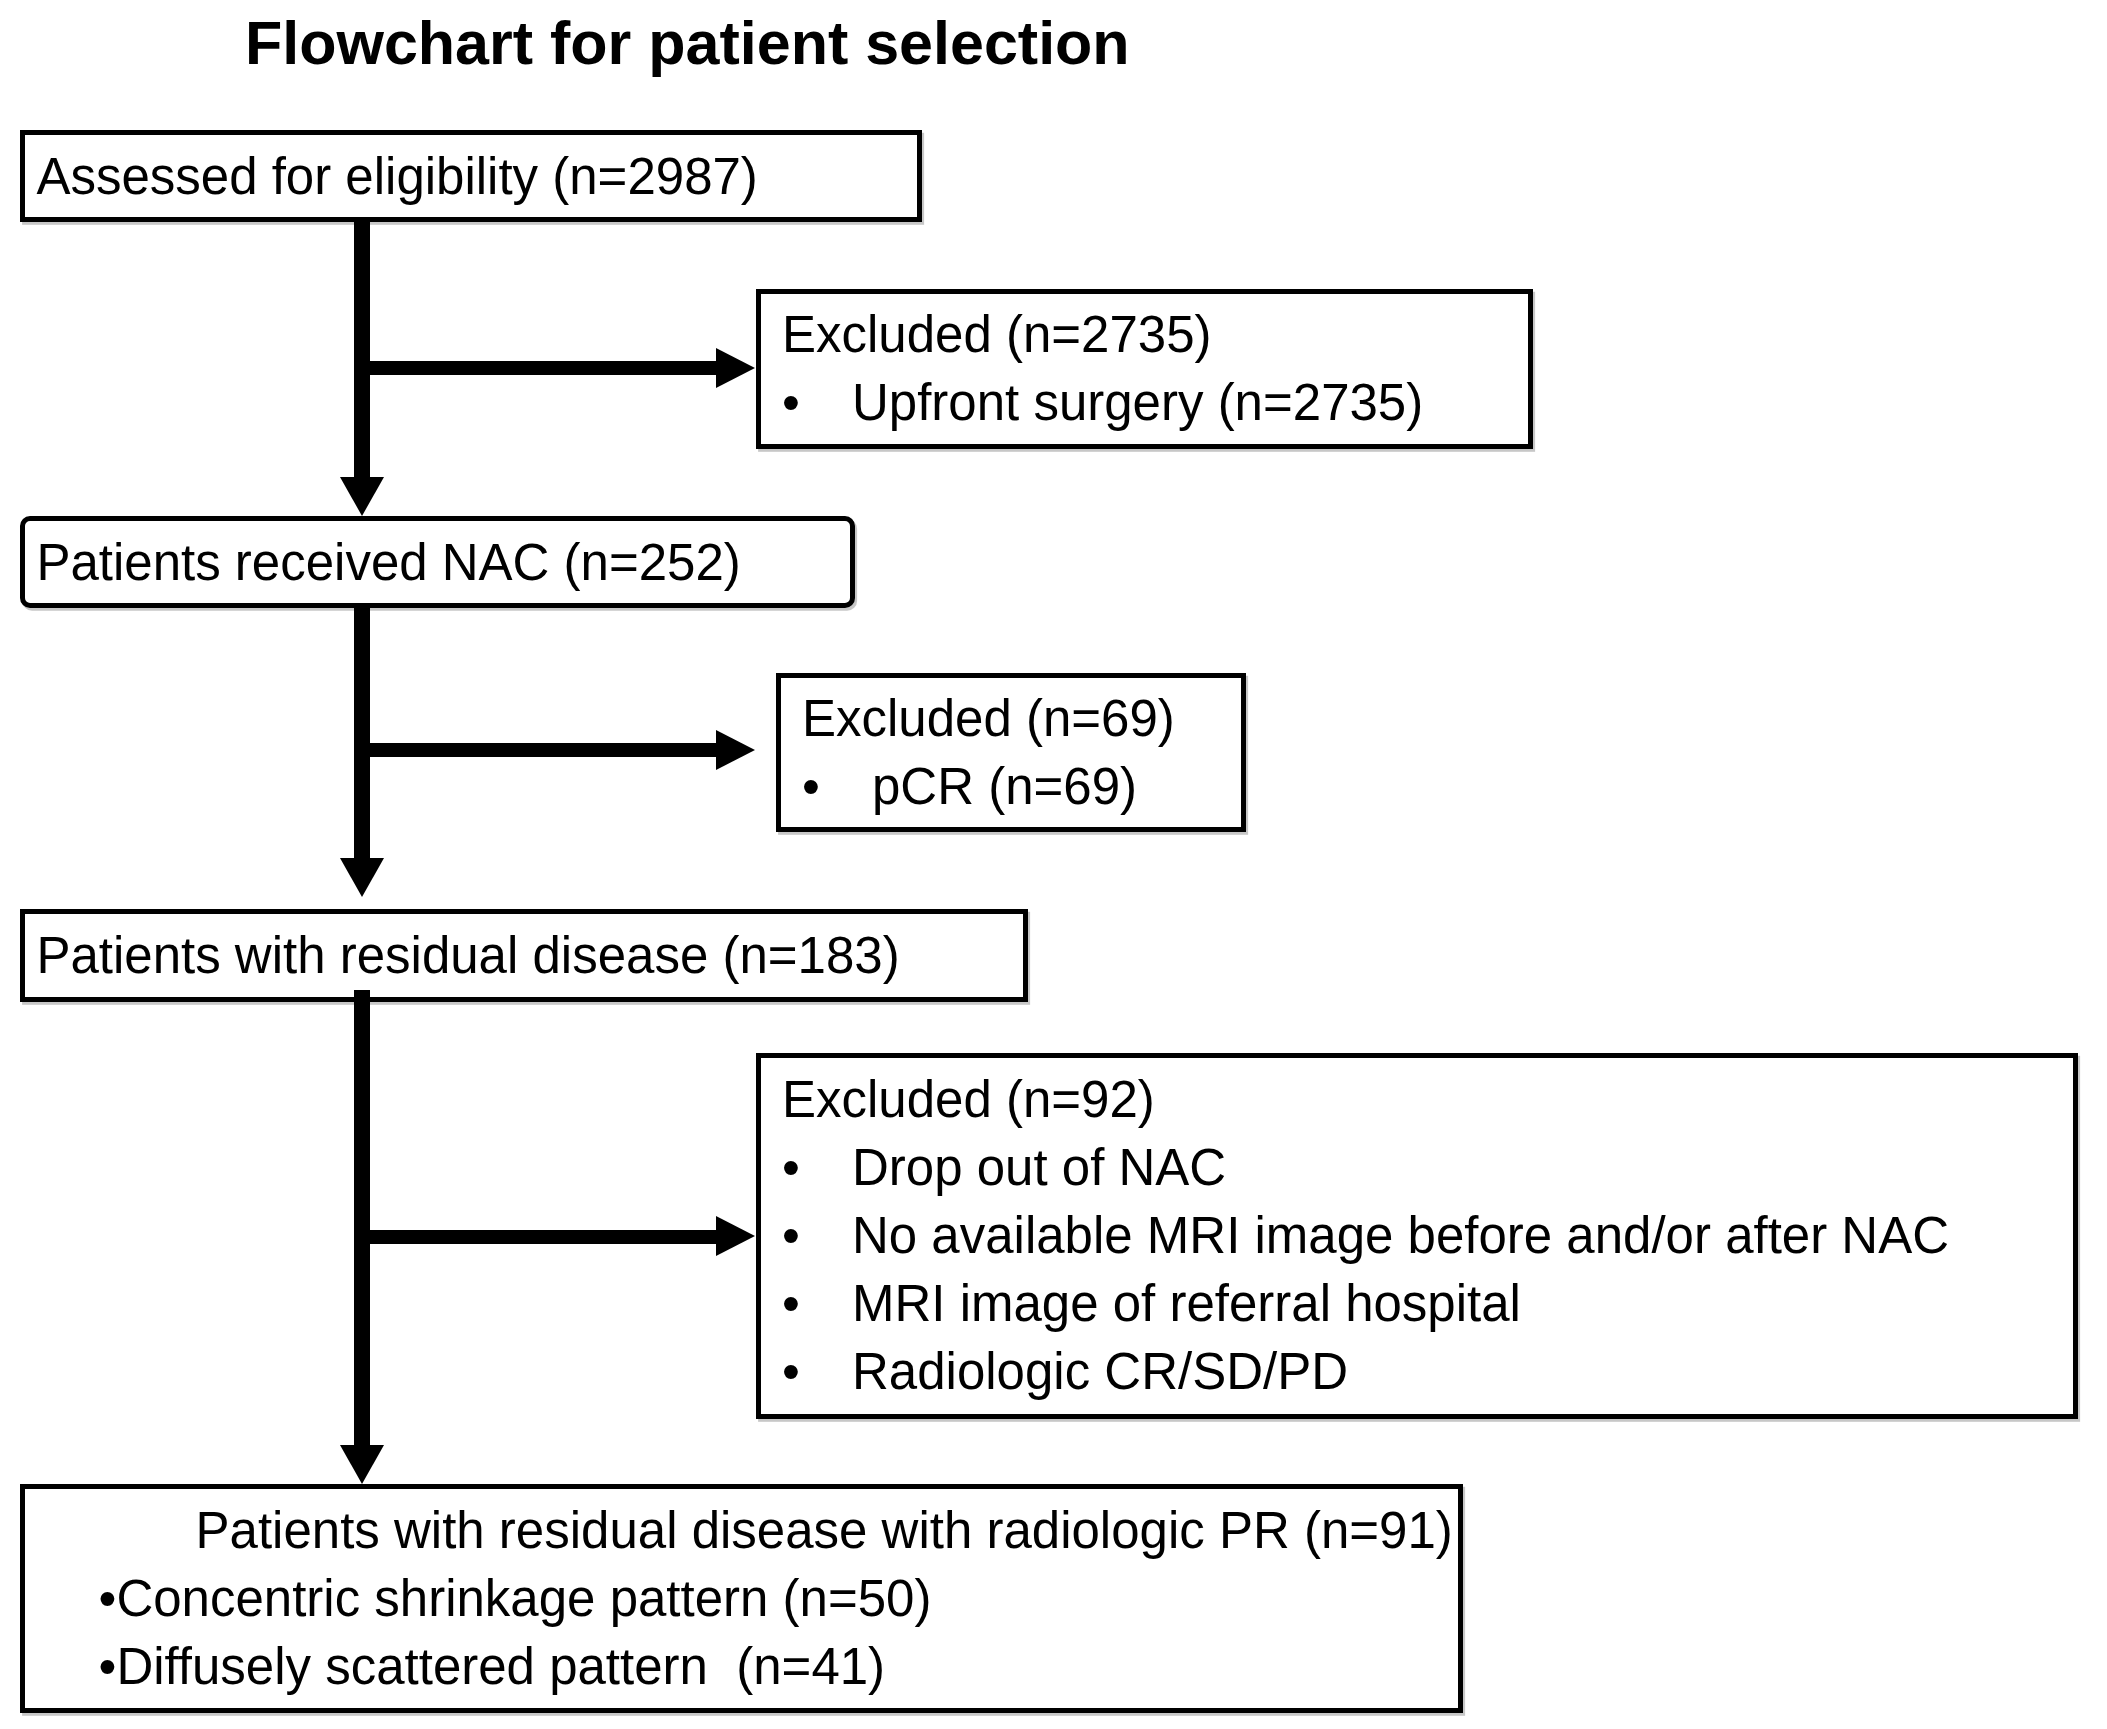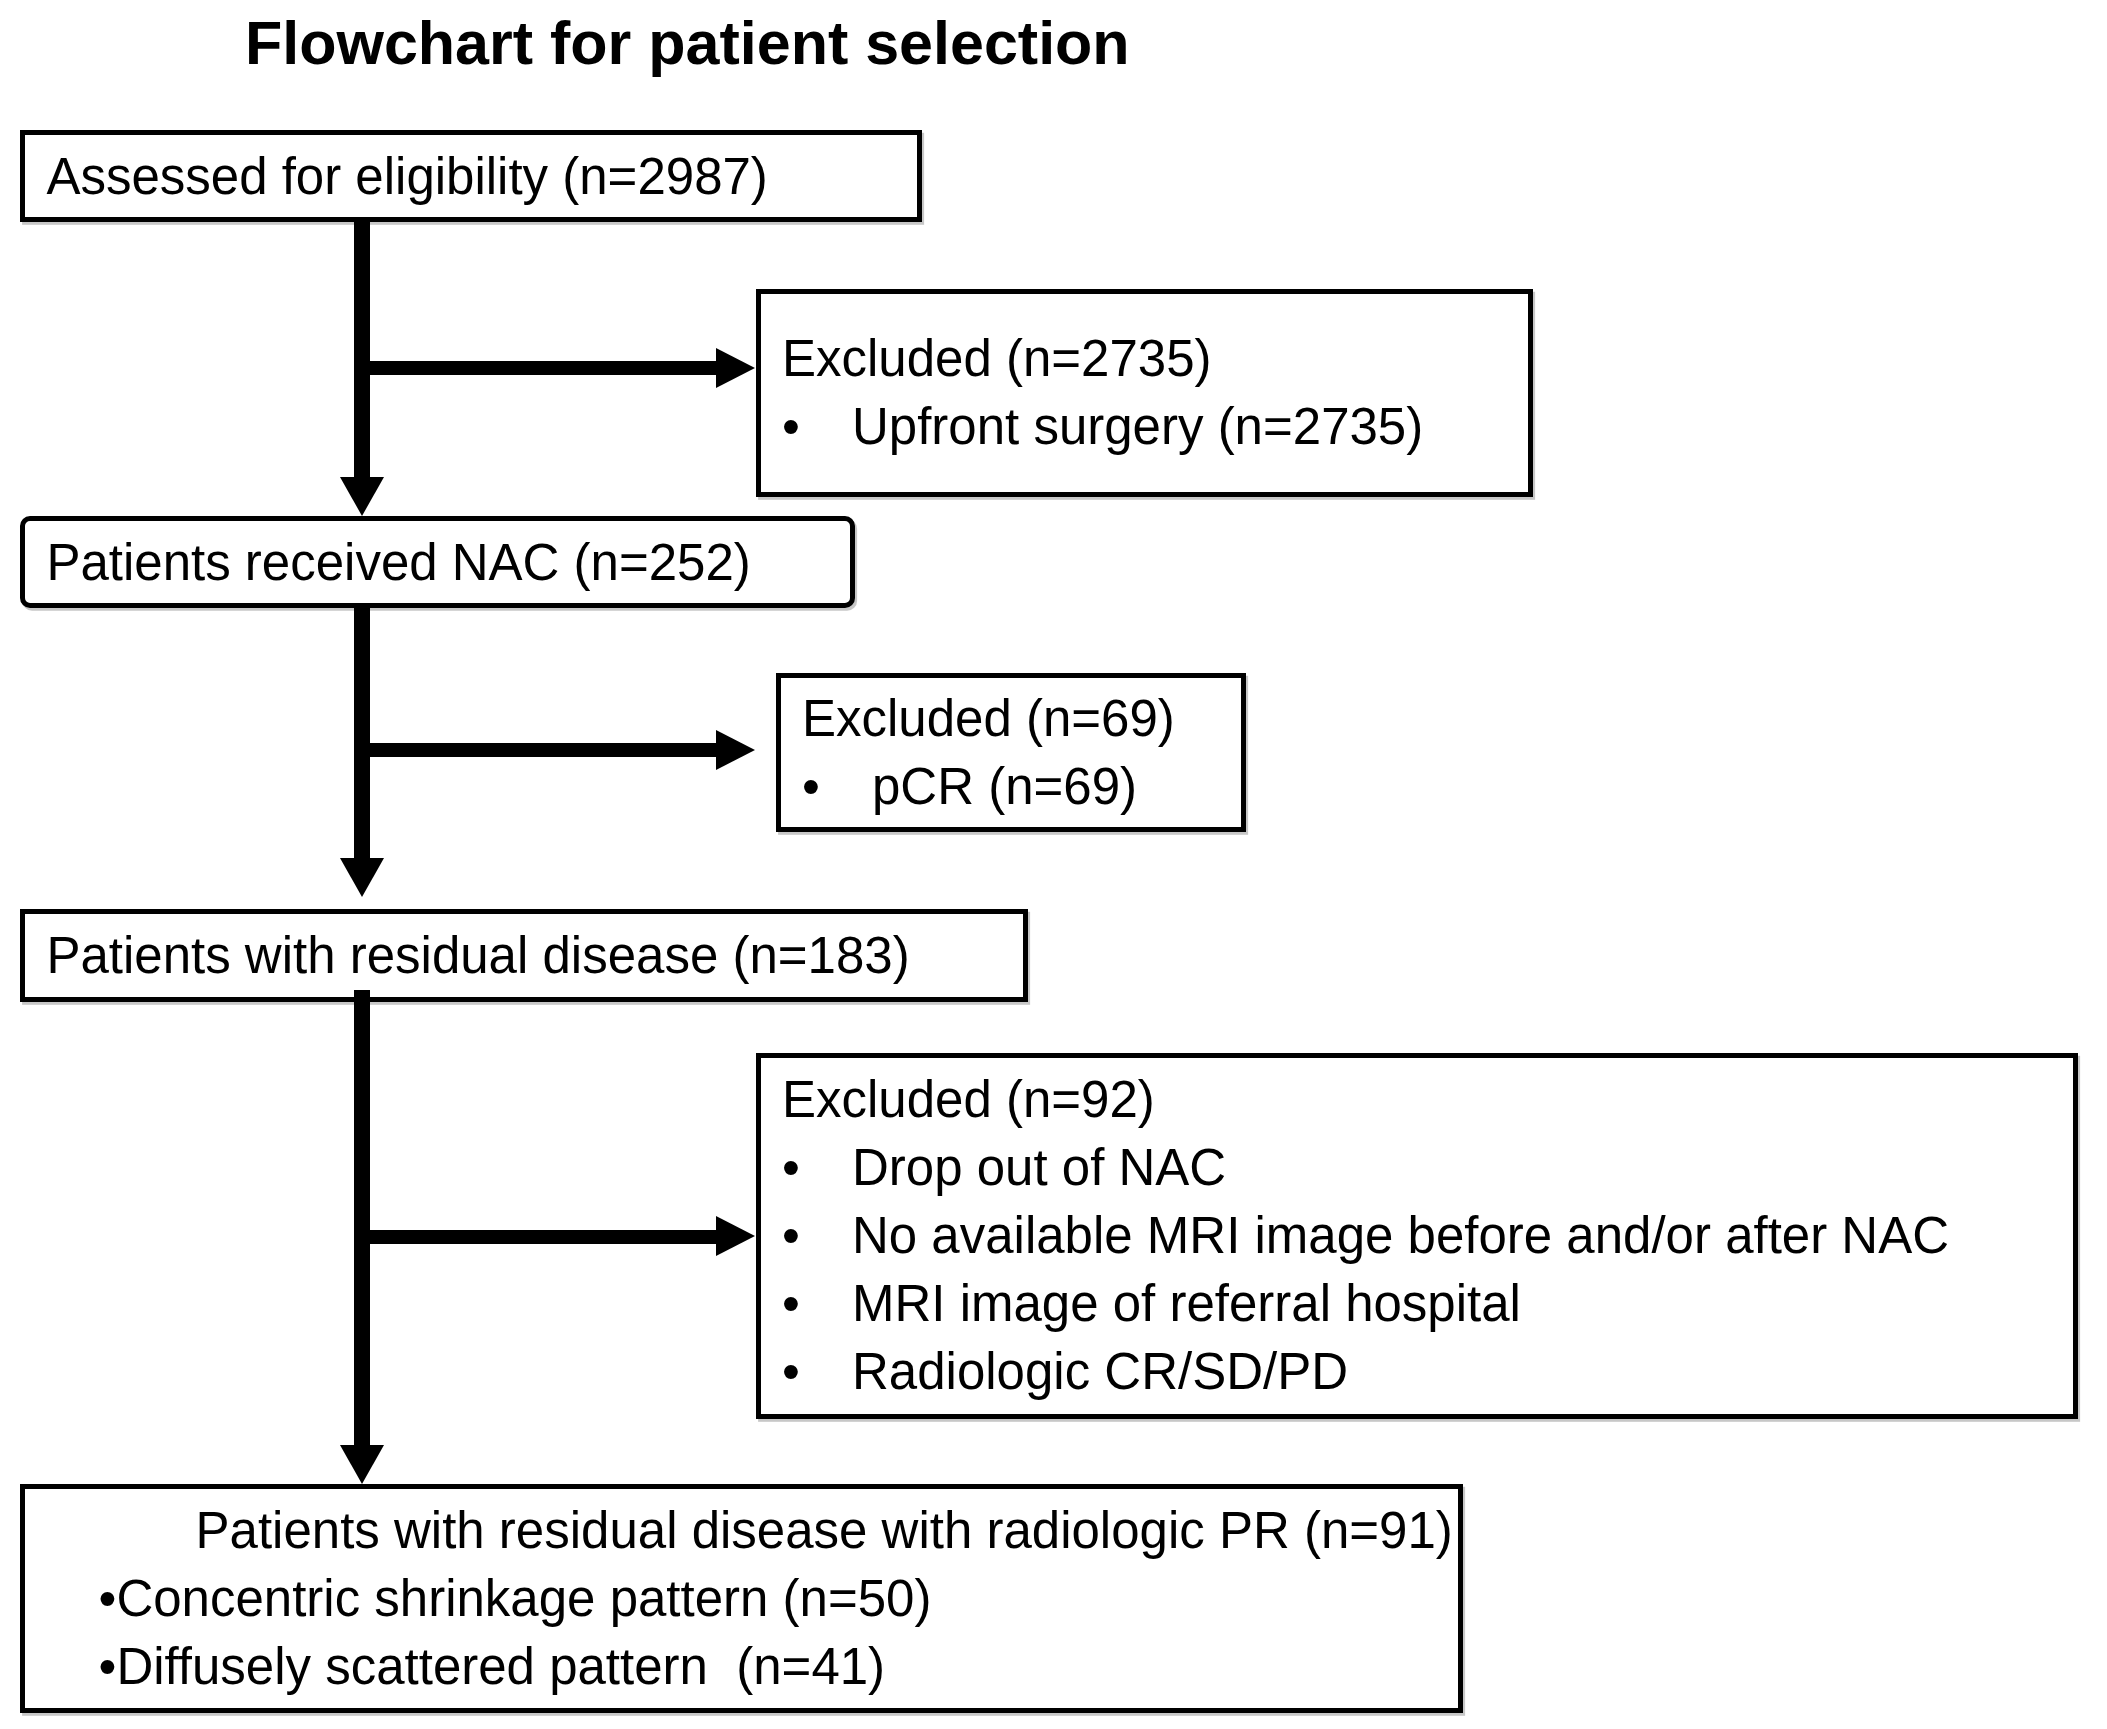--- a/index.html
+++ b/index.html
@@ -19,35 +19,35 @@
   .box{
     position:absolute;
     border:5px solid #000;
     background:#fff;
     box-sizing:border-box;
     font-size:51px;
     box-shadow:2.1px 2.8px 0 rgba(130,130,130,.45);
   }
   .single{
     display:flex;align-items:center;
-    padding-left:21px;
+    padding-left:11px;
   }
   .single .box-label{white-space:pre;}
   .multi{
     display:flex;flex-direction:column;justify-content:center;
     padding-left:21px;padding-right:5.6px;
     line-height:68px;
   }
   .m-title{white-space:pre;}
   .li{display:flex;align-items:flex-start;}
   .li .bullet{flex:0 0 70px;}
   .li .li-text{white-space:pre;}
   
   #box-assessed {left:20.4px;  top:130px;  width:902px; height:92px;}
-  #excl-upfront {left:756px;top:289px;  width:777px; height:208px;}
+  #excl-upfront {left:756px;top:289px;  width:777px; height:160px;}
   #box-nac      {left:20.4px;  top:516px;  width:835px; height:92px;border-radius:10px;}
   #excl-pcr     {left:776px;top:673px;  width:470px;  height:159px;}
   #box-residual {left:20.4px;  top:897px; width:1008px; height:93px;margin-top:12px;}
   #excl-other   {left:756px;top:1053px; width:1322px; height:366px;}
   #box-final    {left:20.4px;  top:1484px; width:1443px; height:229px;text-align:right;}
   
   .vline,.hline{position:absolute;background:#000;}
   .vline{width:15.5px;left:354px;}
   .hline{height:14px;left:354px;width:362px;}
   #v1{top:222px;height:255px;}

